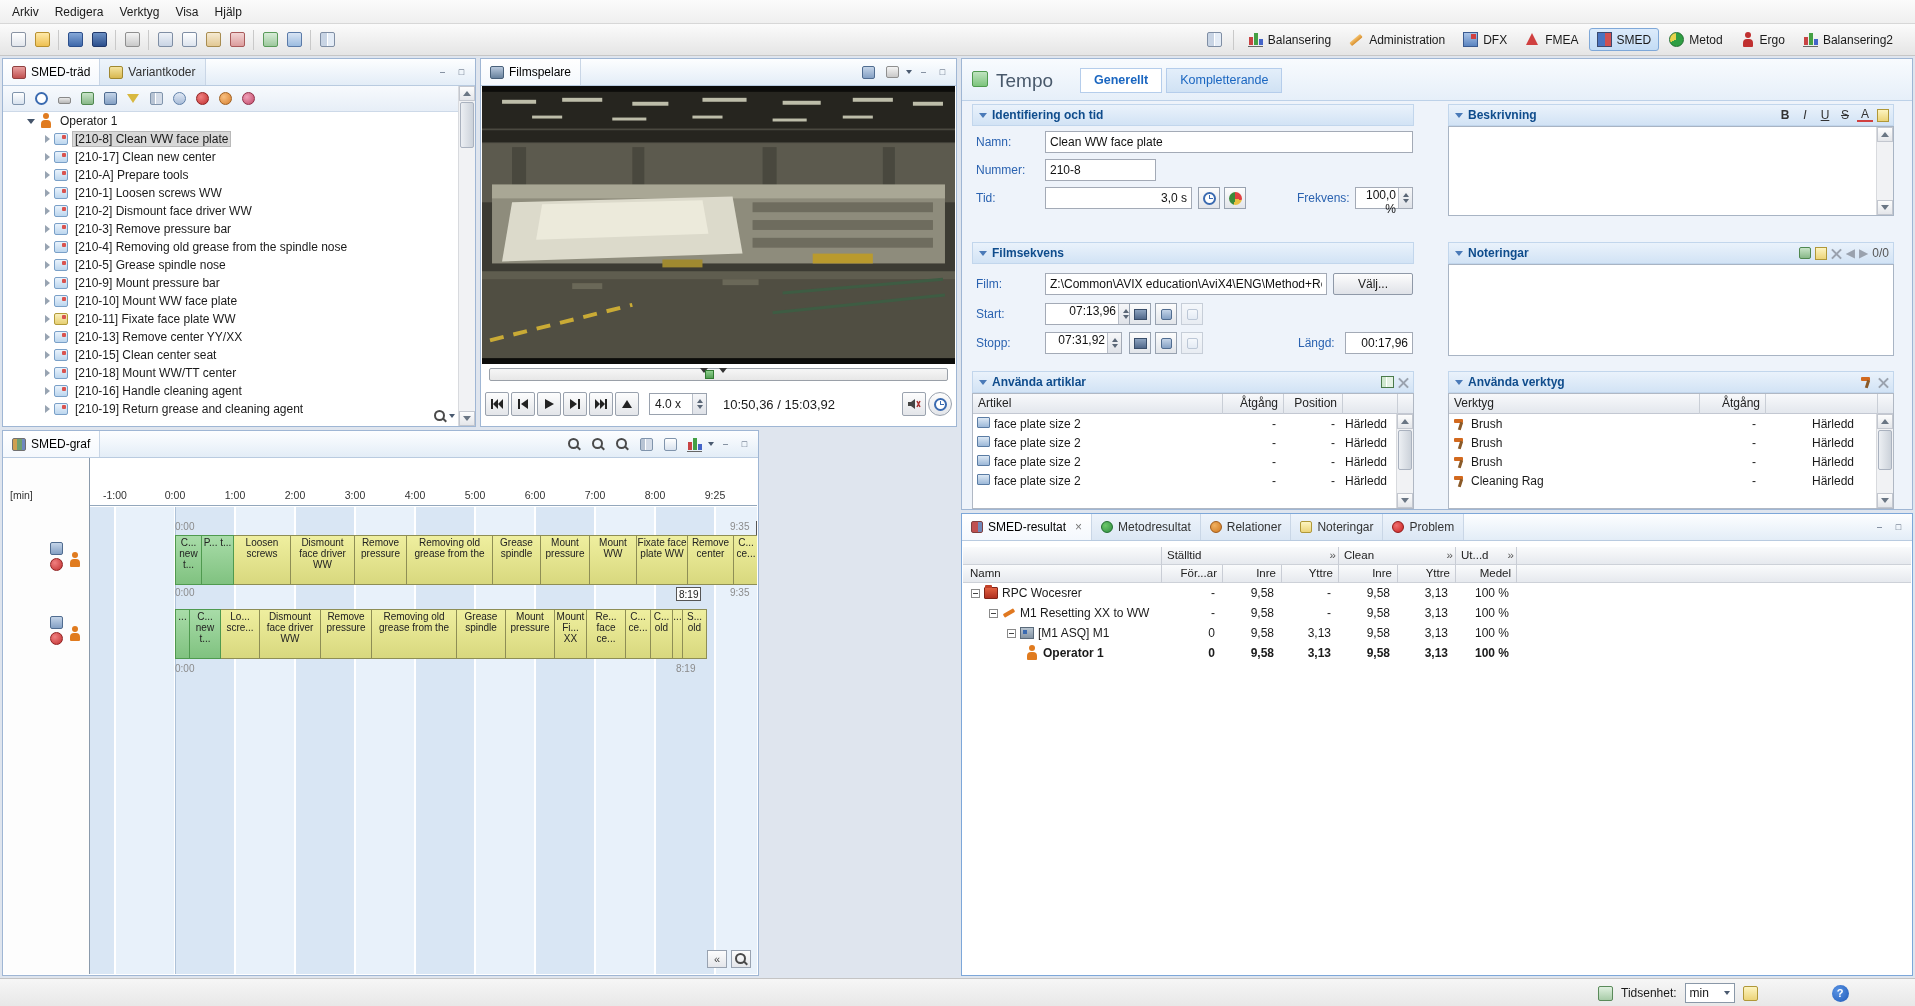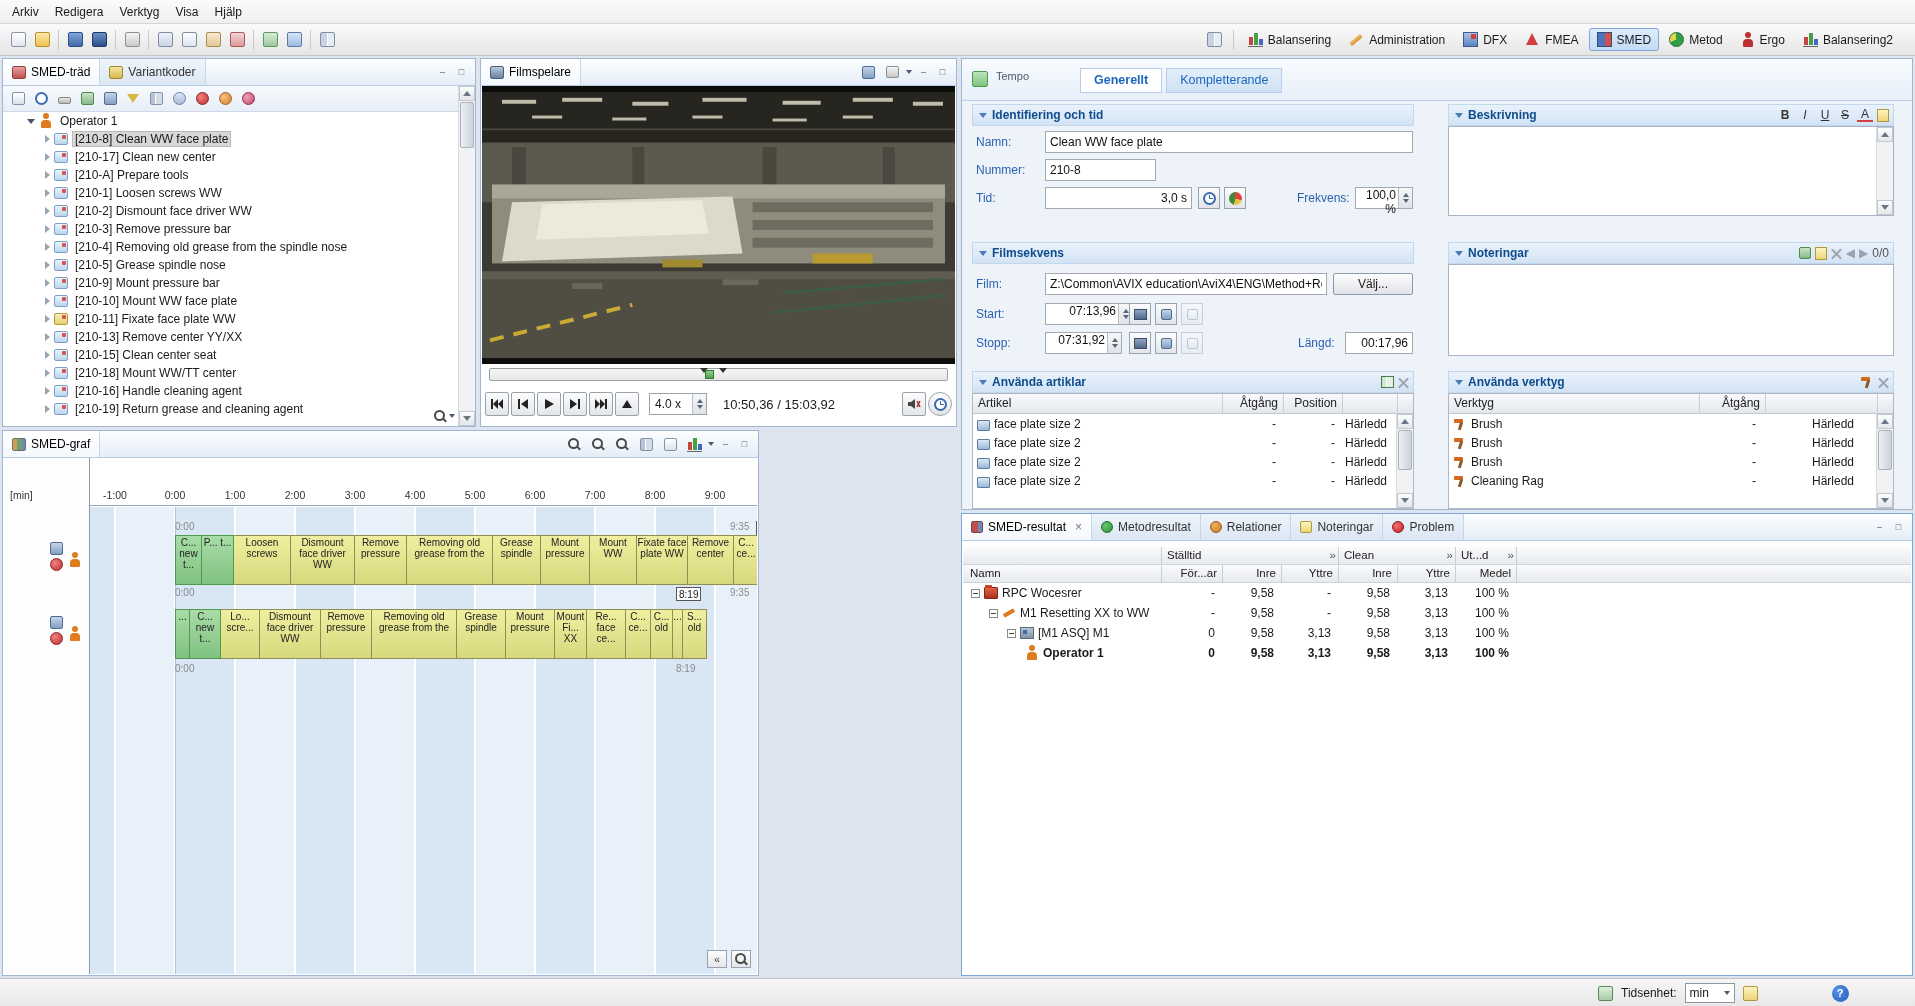--- a/index.html
+++ b/index.html
@@ -116,21 +116,21 @@
 .speed{margin-left:8px;width:58px;height:22px;border:1px solid #9aa2ae;background:#fff;display:flex;align-items:center;padding-left:5px;position:relative;font-size:12px}
 .spincol{position:absolute;right:0;top:0;bottom:0;width:14px;border-left:1px solid #b8bec8;background:linear-gradient(#f6f7f9,#dfe2e8);display:flex;flex-direction:column;align-items:center;justify-content:center;gap:2px}
 .sarr-up{width:0;height:0;border-left:3px solid transparent;border-right:3px solid transparent;border-bottom:4px solid #5a6676}
 .sarr-dn{width:0;height:0;border-left:3px solid transparent;border-right:3px solid transparent;border-top:4px solid #5a6676}
 .vtime{margin-left:14px;font-size:13px;flex:1}
 
 
 #tempoPanel{left:961px;top:58px;width:952px;height:452px;background:#eef3fa;border:1px solid #9fb6d4;position:absolute}
 .tempo-head{position:absolute;left:0;top:0;right:0;height:42px;background:linear-gradient(#f8fbfe,#e6eff9);border-bottom:1px solid #bdd1e8}
 .tempo-ic{position:absolute;left:10px;top:12px;width:16px;height:16px;background:linear-gradient(#bfe3bf,#7cc47c);border:1px solid #4f9a4f;border-radius:2px}
-.tempo-title{position:absolute;left:34px;top:11px;font-size:11px;color:#49596b}
+.tempo-title{position:absolute;left:34px;top:11px;font-size:19px;color:#49596b}
 .etabs{position:absolute;left:118px;top:9px;display:flex}
 .etab{height:25px;padding:0 13px;line-height:23px;font-size:12.5px;color:#1a66c0;border:1px solid #b5cdeb;background:linear-gradient(#e3eefa,#d0e2f4);margin-right:4px}
 .etab.active{background:#fff;font-weight:bold}
 .sec-head{position:absolute;height:22px;background:linear-gradient(#eaf2fb,#d2e3f5);border:1px solid #c2d6ec;display:flex;align-items:center;font-weight:bold;color:#0f4c8c;padding-left:6px;gap:5px}
 .sec-tri{width:0;height:0;border-left:4px solid transparent;border-right:4px solid transparent;border-top:5px solid #4a7ab8;flex:none}
 .sec-icons{margin-left:auto;display:flex;align-items:center;gap:4px;padding-right:4px;font-weight:normal}
 .flabel{position:absolute;color:#2a62b0;line-height:22px}
 .finput{position:absolute;height:22px;border:1px solid #a3aab6;background:#fff;font-family:"Liberation Sans",sans-serif;font-size:12px;padding:0 4px;color:#111}
 .finput.r{text-align:right}
 .spinfield{padding-right:16px}
@@ -152,21 +152,21 @@
 .ic-hammer::after{content:"";position:absolute;left:6px;top:5px;width:2.5px;height:8px;background:#8a5a28;transform:rotate(18deg)}
 .ic-note{width:12px;height:13px;background:linear-gradient(#fdf4c0,#ecd478);border:1px solid #b09838;display:inline-block;flex:none}
 .fmt{font-size:12px;color:#333;width:16px;text-align:center}
 .fmt.b{font-weight:bold}.fmt.i{font-style:italic}.fmt.u{text-decoration:underline}.fmt.s{text-decoration:line-through}
 .fmt.a{border-bottom:2px solid #d04040;line-height:12px}
 .whitebox{position:absolute;background:#fff;border:1px solid #a8b4c4}
 .stable{position:absolute;background:#fff;border:1px solid #b0b8c4;overflow:hidden}
 .sthead{position:relative;height:20px;background:linear-gradient(#f8f9fb,#e3e7ed);border-bottom:1px solid #c3c8d2}
 .sth{position:absolute;top:0;height:20px;line-height:19px;border-right:1px solid #c9ced6;padding:0 5px;color:#222}
 .srow{height:19px;display:flex;align-items:center;font-size:12px}
-.c-art{width:250px;display:flex;align-items:flex-end;gap:4px;padding-left:4px;overflow:hidden;white-space:nowrap}
+.c-art{width:250px;display:flex;align-items:flex-start;gap:4px;padding-left:4px;overflow:hidden;white-space:nowrap}
 .c-atg{width:61px;text-align:right;padding-right:8px}
 .c-pos{width:59px;text-align:right;padding-right:8px}
 .c-har{width:55px;padding-left:2px}
 .c-vkt{width:251px;display:flex;align-items:center;gap:4px;padding-left:4px;overflow:hidden;white-space:nowrap}
 .c-atg2{width:66px;text-align:right;padding-right:10px}
 .c-har2{padding-left:46px}
 .part-ic{width:13px;height:11px;background:linear-gradient(#dce8f4,#9cb8d8);border:1px solid #5a7ca4;border-radius:1px;flex:none}
 .tsb{position:absolute;top:20px;right:0;bottom:0;width:17px;background:#f1f2f4;border-left:1px solid #d8dade}
 .sb2{top:0}
 
@@ -897,21 +897,21 @@
         <div class="g-tick-label" style="left:305px;width:40px">4:00</div>
         <div class="g-grid" style="left:385px"></div>
         <div class="g-tick-label" style="left:365px;width:40px">5:00</div>
         <div class="g-grid" style="left:445px"></div>
         <div class="g-tick-label" style="left:425px;width:40px">6:00</div>
         <div class="g-grid" style="left:505px"></div>
         <div class="g-tick-label" style="left:485px;width:40px">7:00</div>
         <div class="g-grid" style="left:565px"></div>
         <div class="g-tick-label" style="left:545px;width:40px">8:00</div>
         <div class="g-grid" style="left:625px"></div>
-        <div class="g-tick-label" style="left:605px;width:40px">9:00</div>
+        <div class="g-tick-label" style="left:605px;width:40px">9:25</div>
         <div class="g-grid" style="left:685px"></div>
         <div class="g-tick-label" style="left:665px;width:40px">10:00</div>
         <div class="g-grid" style="left:745px"></div>
         <div class="g-tick-label" style="left:725px;width:40px">11:00</div>
         <div class="g-grid" style="left:805px"></div>
         <div class="g-tick-label" style="left:785px;width:40px">12:00</div>
         <div class="g-tick-label" style="left:847px;width:36px;text-align:left">13:0</div>
         <div class="g-grid0" style="left:85px"></div>
         <div class="gbar-row" style="left:85px;top:77px">
           <div class="gseg g first" style="width:27px">

